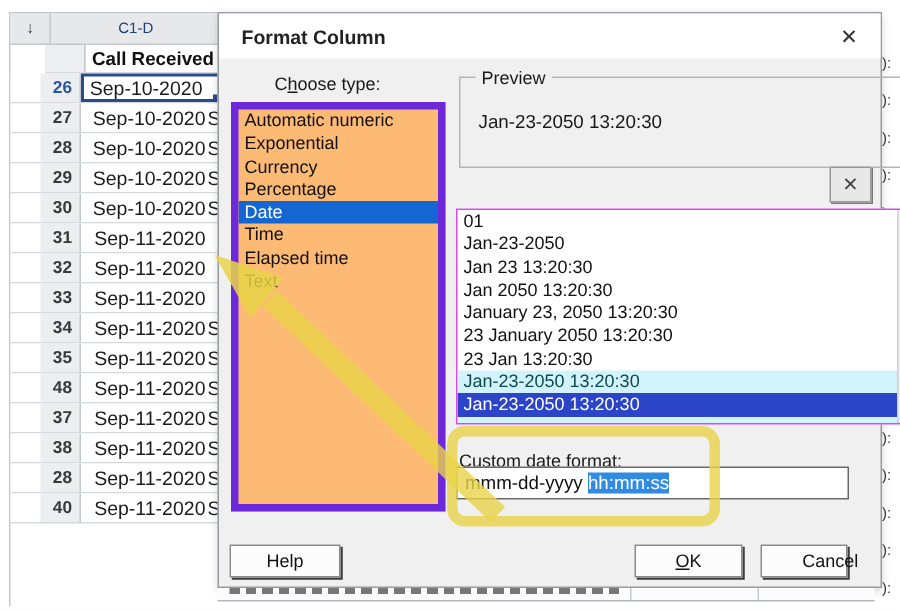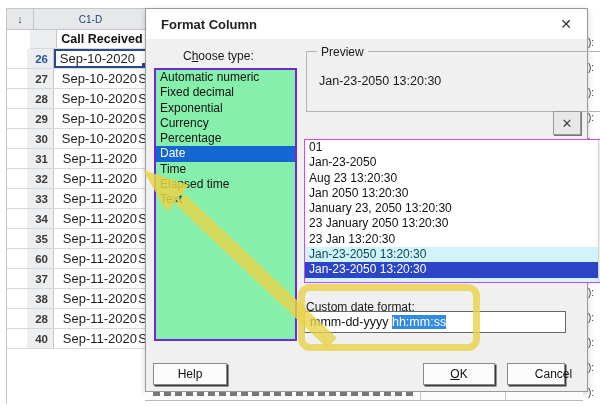--- a/index.html
+++ b/index.html
@@ -40,21 +40,21 @@
     background:#f0f0f0; border:1px solid #969a9e; box-shadow:0 2px 6px rgba(0,0,0,.18); }
   .titlebar { position:absolute; left:0; top:0; right:0; height:30px; background:#fff;
     display:flex; align-items:center;font-weight:bold; }
   .title { font-size:13px; color:#222; padding-left:15px; }
   .close-x { position:absolute; right:10px; top:5px; width:22px; height:20px;
     font-size:14px; color:#333; display:flex; align-items:center; justify-content:center; cursor:pointer; }
   .dlg-label { position:absolute; font-size:12px; color:#1a1a1a; }
   .u { text-decoration:underline; }
 
   .choose-list { position:absolute; left:8px; top:59px; width:143px; height:273px;
-    background:#86efac; border:2px solid #6d28d9; overflow:hidden; }
+    background:#fdba74; border:5px solid #6d28d9; overflow:hidden; }
   .choose-item { height:15.3px; line-height:15.3px; font-size:12px; color:#111; padding-left:4px;
     white-space:nowrap; }
   .choose-item.sel { background:#1467d2; color:#fff; }
 
   .groupbox { position:absolute; left:160px; top:42px; width:324px; height:61px;
     border:1px solid #b4b4b4; }
   .groupbox-label { position:absolute; left:10px; top:-7px; background:#f0f0f0; padding:0 4px;
     font-size:12px; color:#1a1a1a; }
   .preview-value { position:absolute; left:12px; top:22px; font-size:12.5px; color:#1a1a1a; }
 
@@ -150,21 +150,21 @@
         </div>
         <div class="ws-row">
           <div class="ws-num">34</div>
           <div class="ws-val">Sep-11-2020<span class="ws-peek">S</span></div>
         </div>
         <div class="ws-row">
           <div class="ws-num">35</div>
           <div class="ws-val">Sep-11-2020<span class="ws-peek">S</span></div>
         </div>
         <div class="ws-row">
-          <div class="ws-num">60</div>
+          <div class="ws-num">48</div>
           <div class="ws-val">Sep-11-2020<span class="ws-peek">S</span></div>
         </div>
         <div class="ws-row">
           <div class="ws-num">37</div>
           <div class="ws-val">Sep-11-2020<span class="ws-peek">S</span></div>
         </div>
         <div class="ws-row">
           <div class="ws-num">38</div>
           <div class="ws-val">Sep-11-2020<span class="ws-peek">S</span></div>
         </div>
@@ -198,21 +198,20 @@
 
   <div class="dialog">
     <div class="titlebar">
       <span class="title">Format Column</span>
       <span class="close-x">✕</span>
     </div>
 
     <div class="dlg-label" style="left:8px; top:40px;margin-left:29px;"><span>C</span><span class="u">h</span><span>oose type:</span></div>
     <div class="choose-list" id="choose-list">
         <div class="choose-item">Automatic numeric</div>
-        <div class="choose-item">Fixed decimal</div>
         <div class="choose-item">Exponential</div>
         <div class="choose-item">Currency</div>
         <div class="choose-item">Percentage</div>
         <div class="choose-item sel">Date</div>
         <div class="choose-item">Time</div>
         <div class="choose-item">Elapsed time</div>
         <div class="choose-item">Text</div>
       </div>
 
     <div class="groupbox">
@@ -221,21 +220,21 @@
     </div>
 
     <div class="del-btn">
         <span>✕</span>
       </div>
 
     <div class="fmt-list">
       <div class="fmt-items" id="fmt-items">
           <div class="fmt-item">01</div>
           <div class="fmt-item">Jan-23-2050</div>
-          <div class="fmt-item">Aug 23 13:20:30</div>
+          <div class="fmt-item">Jan 23 13:20:30</div>
           <div class="fmt-item">Jan 2050 13:20:30</div>
           <div class="fmt-item">January 23, 2050 13:20:30</div>
           <div class="fmt-item">23 January 2050 13:20:30</div>
           <div class="fmt-item">23 Jan 13:20:30</div>
           <div class="fmt-item hl">Jan-23-2050 13:20:30</div>
           <div class="fmt-item sel">Jan-23-2050 13:20:30</div>
           <div class="fmt-item empty"></div>
         </div>
       <div class="fmt-scroll">
         <div class="scroll-arrow scroll-up">▲</div>

